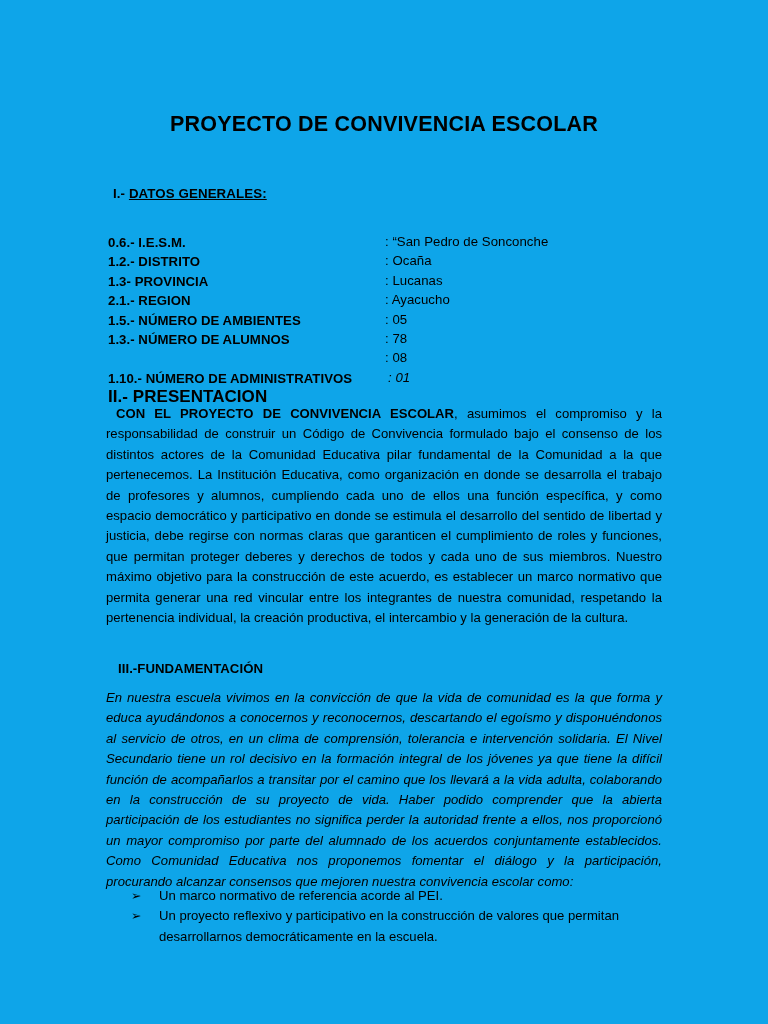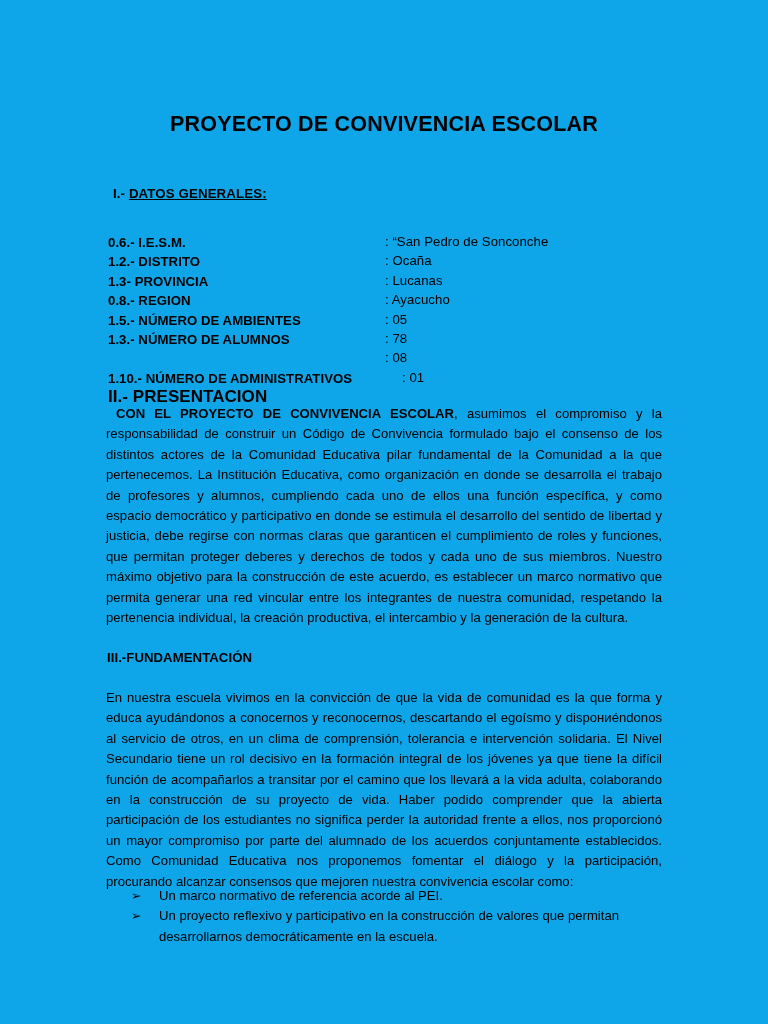--- a/index.html
+++ b/index.html
@@ -71,21 +71,21 @@
   }
   .data-value {
     position: absolute;
     left: 277px;
     top: 0;
     font-size: 13.2px;
     font-weight: normal;
     letter-spacing: 0.05px;
   }
   
-  .data-row.wide .data-value { left: 294px; }
+  .data-row.wide .data-value { left: 280px; font-style: italic; }
 
   
   .heading-inline {
     position: relative;
     height: 19.4px;
     line-height: 19.4px;
     font-size: 17px;
     font-weight: bold;
     letter-spacing: 0.05px;
     white-space: nowrap;
@@ -105,21 +105,21 @@
     letter-spacing: 0.01px;
     margin: 0;
   }
   .para.indent { text-indent: 10px; }
   .para .emph { font-weight: bold; }
 
   .heading-section {
     font-size: 13.2px;
     font-weight: bold;
     letter-spacing: 0.05px;
-    margin: 1px;
+    margin: 12px;
     line-height: 20.4px;
     white-space: nowrap;
   }
 
   
   .bullet-list {
     position: absolute;
     left: 131px;
     width: 531px;
   }
@@ -161,21 +161,21 @@
       <span class="data-label">1.2.- DISTRITO</span>
       <span class="data-value">: Ocaña</span>
     </div>
 
     <div class="data-row">
       <span class="data-label">1.3- PROVINCIA</span>
       <span class="data-value">: Lucanas</span>
     </div>
 
     <div class="data-row">
-      <span class="data-label">0.8.- REGION</span>
+      <span class="data-label">2.1.- REGION</span>
       <span class="data-value">: Ayacucho</span>
     </div>
 
     <div class="data-row">
       <span class="data-label">1.5.-  NÚMERO DE AMBIENTES</span>
       <span class="data-value">: 05</span>
     </div>
 
     <div class="data-row">
       <span class="data-label">1.3.- NÚMERO DE ALUMNOS</span>
@@ -195,21 +195,21 @@
   </div>
 
   <div class="body-block" style="top:404px;">
     <p class="para indent"><span class="emph">CON EL  PROYECTO DE CONVIVENCIA ESCOLAR</span><span>, asumimos el compromiso y la responsabilidad de construir un Código de Convivencia formulado bajo el consenso de los distintos actores de la Comunidad Educativa pilar fundamental de la Comunidad a la que pertenecemos. La Institución Educativa, como organización en donde se desarrolla el trabajo de profesores y alumnos, cumpliendo cada uno de ellos una función específica, y como espacio democrático y participativo en donde se estimula el desarrollo del sentido de libertad y justicia, debe regirse con normas claras que garanticen el cumplimiento de roles y funciones, que permitan proteger deberes y derechos de todos y cada uno de sus miembros. Nuestro máximo objetivo para la construcción de este acuerdo, es establecer un marco normativo que permita generar una red vincular entre los integrantes de nuestra comunidad, respetando la pertenencia individual, la creación productiva, el intercambio y la generación de la cultura.</span></p>
   </div>
 
   <div class="body-block" style="top:647px;">
     <p class="heading-section">III.-FUNDAMENTACIÓN</p>
   </div>
 
-  <div class="body-block" style="top:688px;">
+  <div class="body-block" style="top:688px;font-style:italic;">
     <p class="para">En nuestra escuela vivimos en la convicción de que la vida de comunidad es la que forma y educa ayudándonos a conocernos y reconocernos, descartando el egoísmo y dispониéndonos al servicio de otros, en un clima de comprensión, tolerancia e intervención solidaria. El Nivel Secundario tiene un rol decisivo en la formación integral de los jóvenes ya que tiene la difícil función de acompañarlos a transitar por el camino que los llevará a la vida adulta, colaborando en la construcción de su proyecto de vida. Haber podido comprender que la abierta participación de los estudiantes no significa perder la autoridad frente a ellos, nos proporcionó un mayor compromiso por parte del alumnado de los acuerdos conjuntamente establecidos. Como Comunidad Educativa nos proponemos fomentar el diálogo y la participación, procurando alcanzar consensos que mejoren nuestra convivencia escolar como:</p>
   </div>
 
   <div class="bullet-list" style="top:886px;">
     <div class="bullet-item">
       <span class="bullet-marker">➢</span>
       <span>Un marco normativo de referencia acorde al PEI.</span>
     </div>
     <div class="bullet-item">
       <span class="bullet-marker">➢</span>

